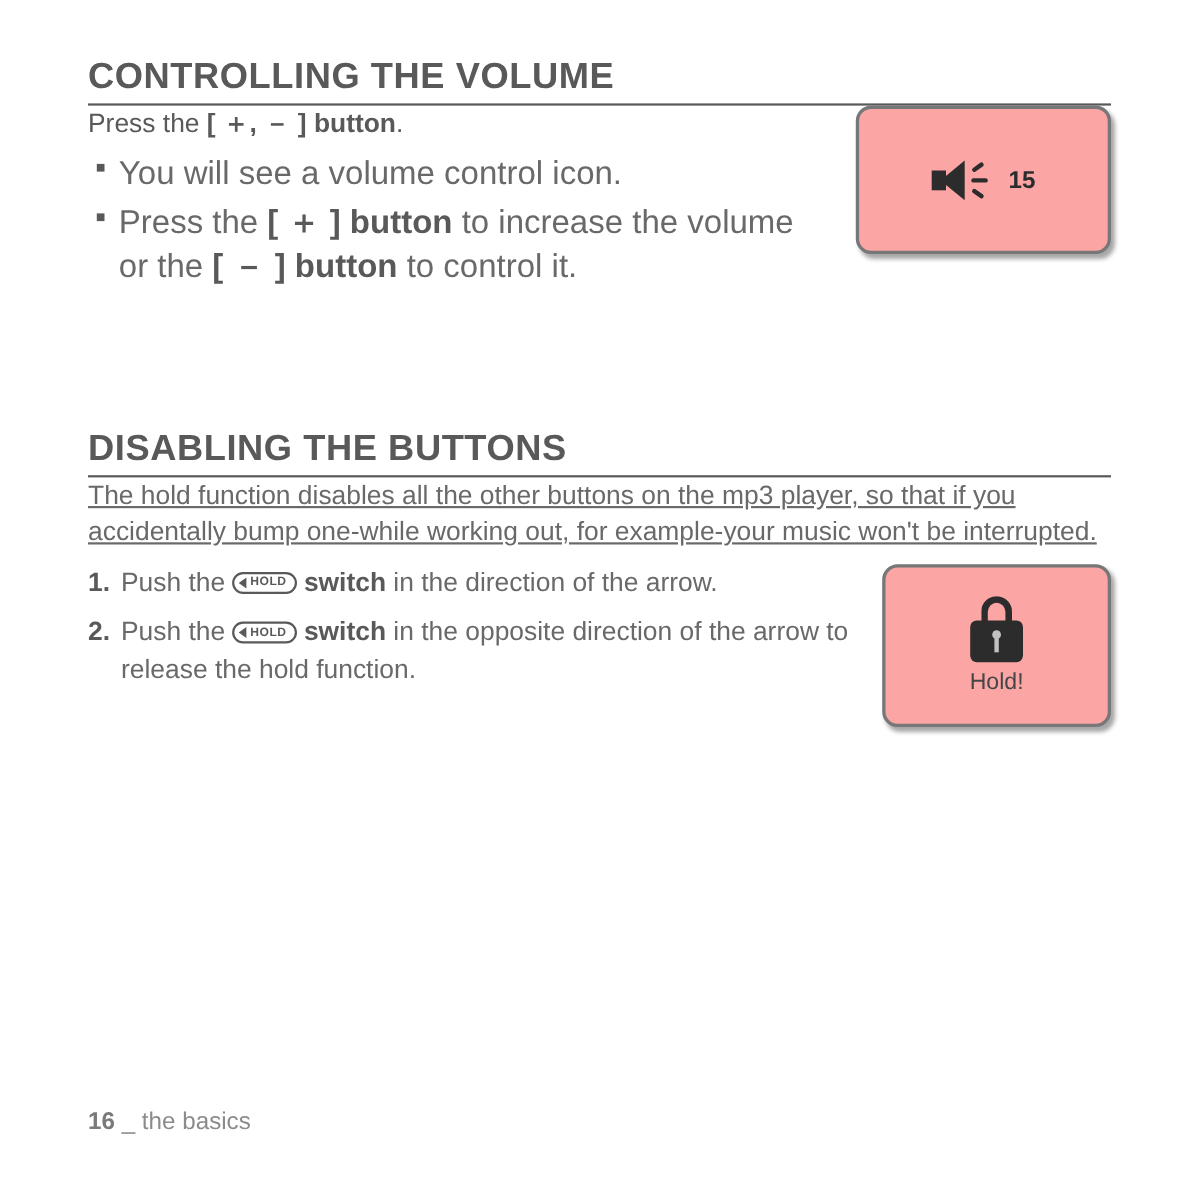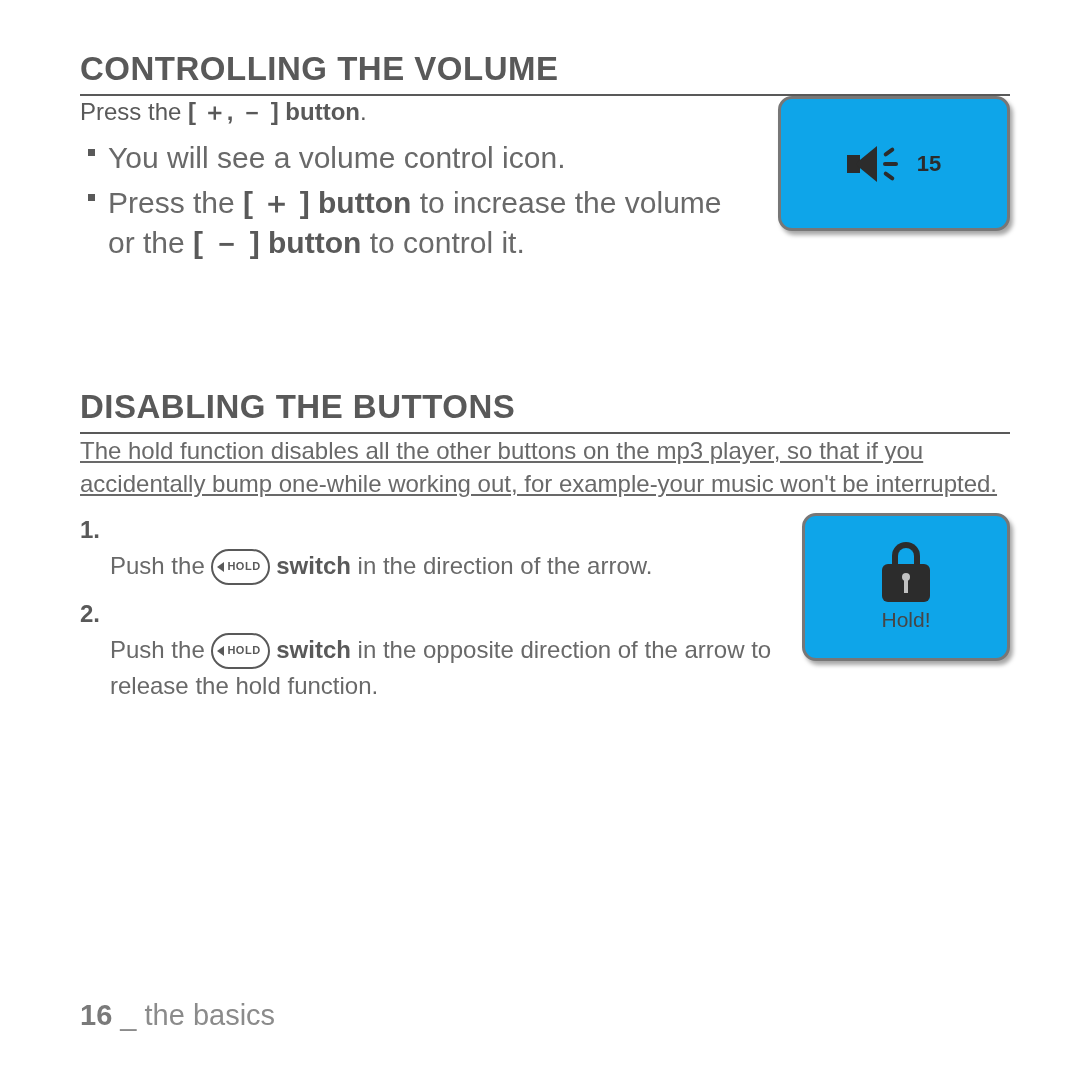--- a/index.html
+++ b/index.html
@@ -46,21 +46,21 @@
     left: 0;
     top: 11px;
     width: 7px;
     height: 7px;
     background: #595959;
   }
   .b { font-weight: 700; color: #595959; }
   .screen-box {
     width: 232px;
     height: 135px;
-    background: #0ea5e9;
+    background: #fca5a5;
     border: 3px solid #777;
     border-radius: 14px;
     box-shadow: 3px 4px 4px rgba(0,0,0,0.35);
     display: flex;
     align-items: center;
     justify-content: center;
     gap: 14px;
     flex-shrink: 0;
   }
   .vol-num {
@@ -119,28 +119,27 @@
     left: 0;
     font-weight: 700;
     color: #595959;
   }
   .hold-pill {
     display: inline-flex;
     align-items: center;
     border: 2px solid #595959;
     border-radius: 999px;
     padding: 0 7px 0 4px;
-    height: 36px;
+    height: 20px;
     font-size: 11px;
     font-weight: 700;
     color: #595959;
     vertical-align: 2px;
     letter-spacing: 0.5px;
     gap: 3px;
-    margin-top: 36px;
   }
   .hold-pill .tri {
     width: 0; height: 0;
     border-top: 5px solid transparent;
     border-bottom: 5px solid transparent;
     border-right: 7px solid #595959;
   }
 
   .screen-box.lock {
     flex-direction: column;
@@ -177,21 +176,21 @@
     position: absolute;
     left: 26px; top: 37px;
     width: 4px; height: 14px;
     background: #c1c1c1;
   }
 
   .footer {
     position: absolute;
     left: 80px;
     bottom: 48px;
-    font-size: 29px;
+    font-size: 22px;
     color: #8b8b8b;
   }
   .footer .pagenum { font-weight: 700; color: #7a7a7a; }
 </style>
 </head>
 <body>
 
 <h2 class="section-title">CONTROLLING THE VOLUME</h2>
 <div class="two-col">
   <div class="left">

